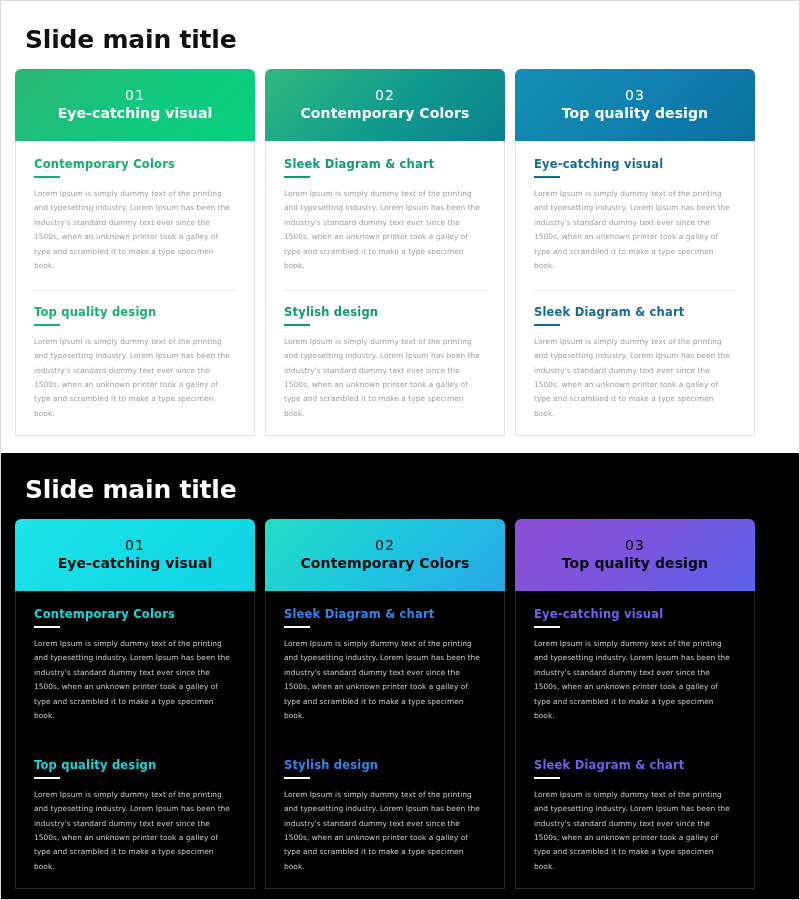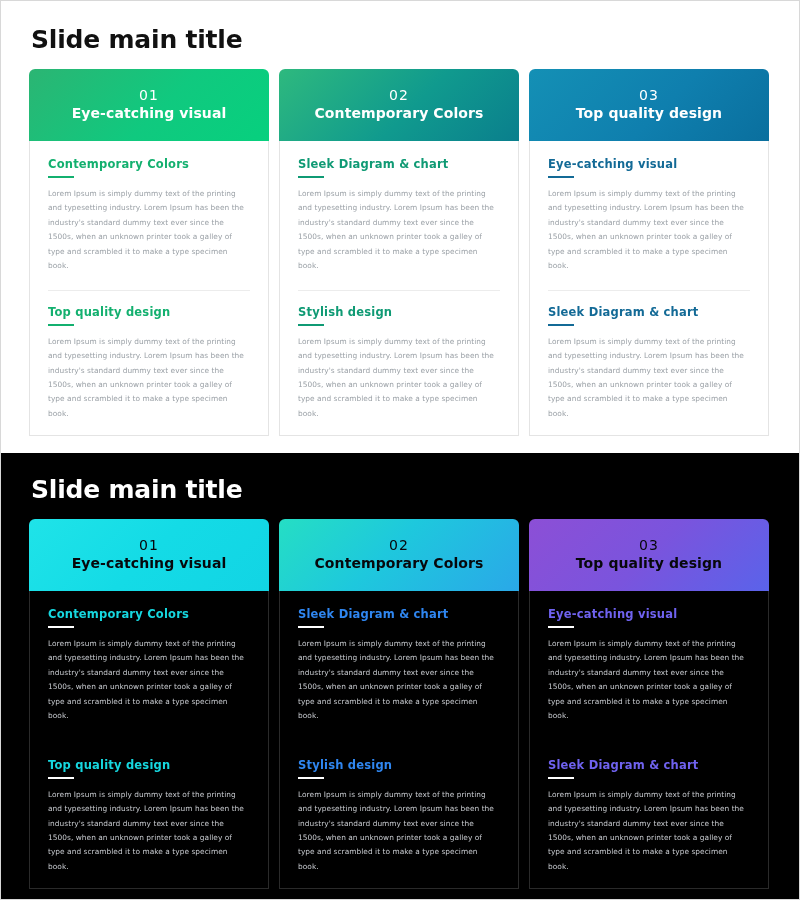--- a/index.html
+++ b/index.html
@@ -44,34 +44,34 @@
     height: 447px;
     background: #000000;
     border-left: 1px solid #d8d8d8;
     border-right: 1px solid #d8d8d8;
     border-bottom: 1px solid #d8d8d8;
   }
 
   
   .slide-title {
     position: absolute;
-    left: 30px;
+    left: 24px;
     font-size: 25px;
     font-weight: 700;
     letter-spacing: -0.2px;
     white-space: nowrap;
   }
 
   .panel-light .slide-title { top: 24px; color: #111111; }
   .panel-dark  .slide-title { top: 22px; color: #ffffff; }
 
   
   .cards {
     position: absolute;
-    left: 28px;
+    left: 14px;
     width: 740px;
     display: flex;
     gap: 10px;
   }
 
   .panel-light .cards { top: 68px; }
   .panel-dark  .cards { top: 66px; }
 
   .card {
     width: 240px;

